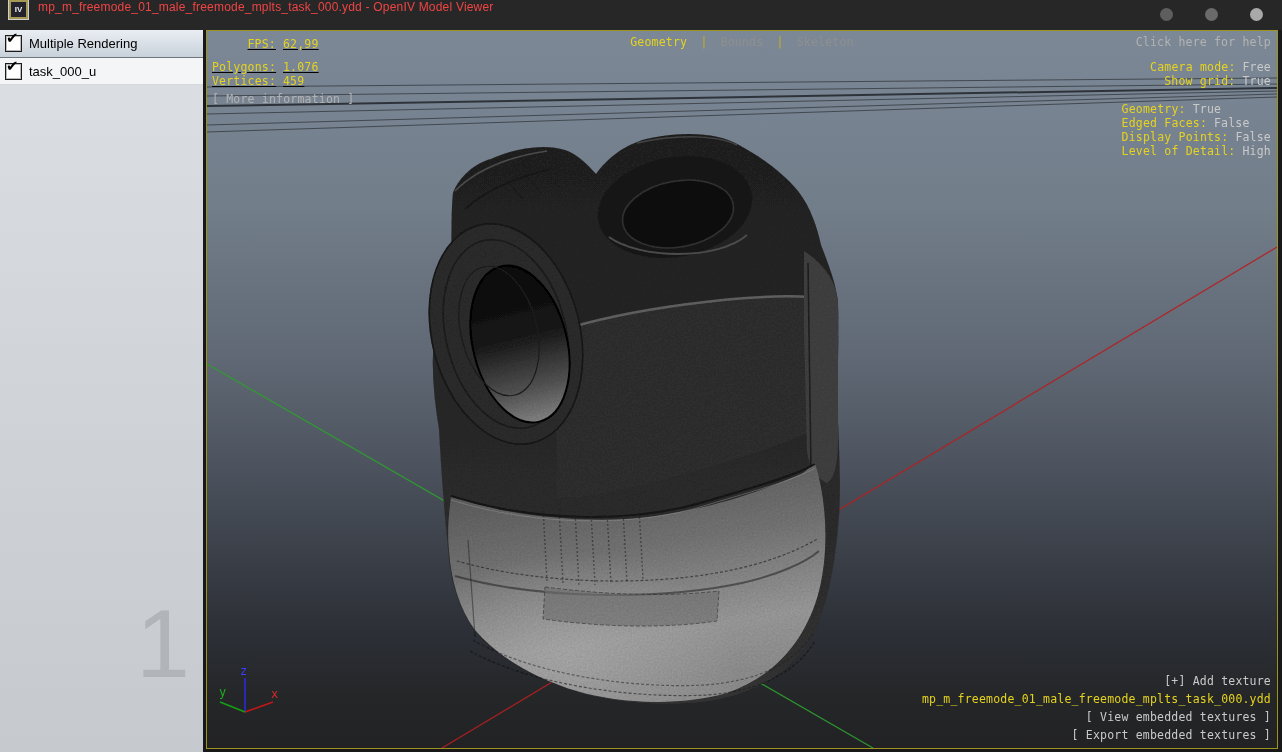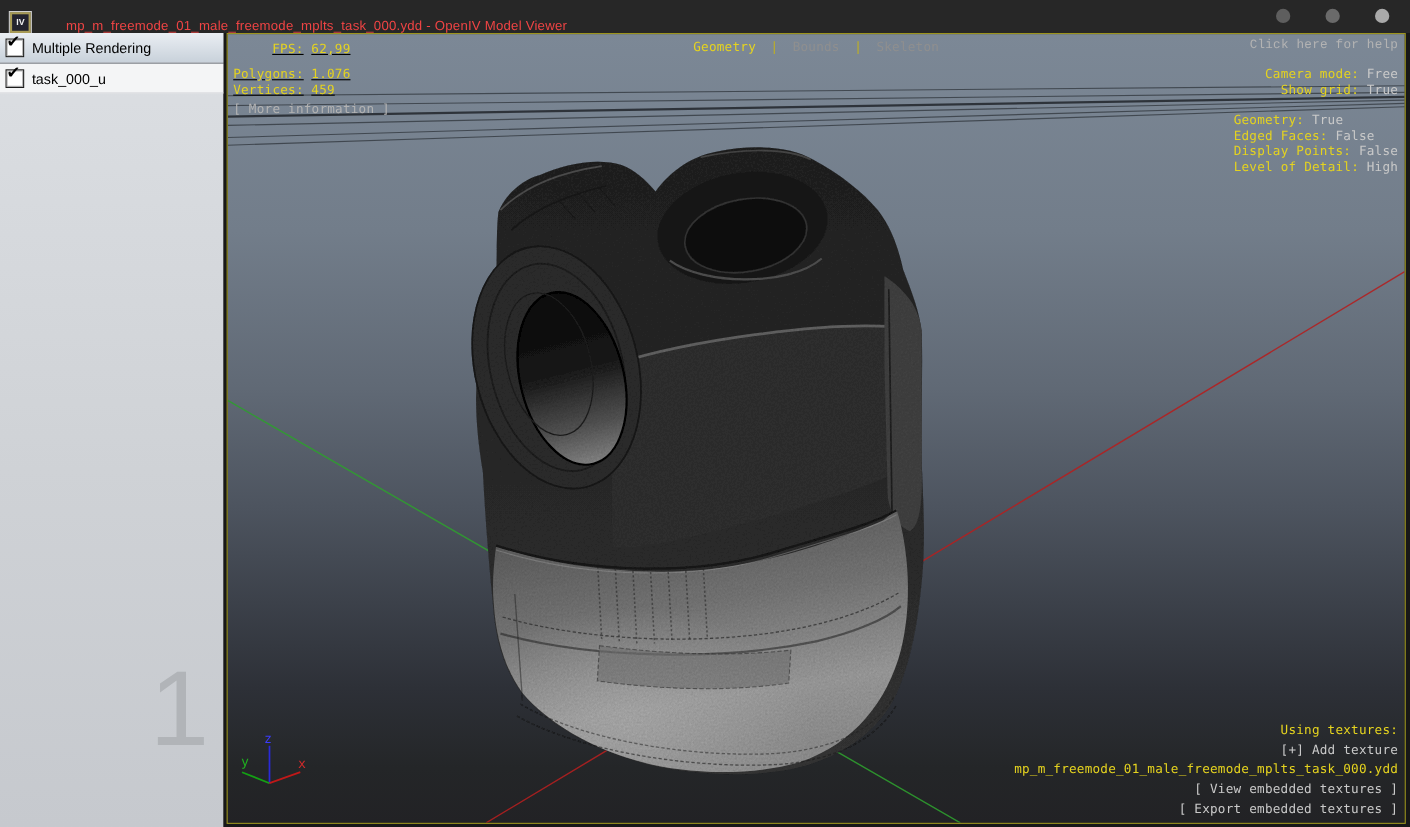--- a/index.html
+++ b/index.html
@@ -1,21 +1,21 @@
 <!DOCTYPE html>
 <html><head>
 <meta charset="utf-8">
 <style>
   html,body{margin:0;padding:0;background:#101010;}
   #win{position:relative;width:1282px;height:752px;background:#181818;overflow:hidden;
        font-family:"Liberation Sans",sans-serif;-webkit-font-smoothing:antialiased;}
 
   
   #titlebar{position:absolute;left:0;top:0;width:1282px;height:30px;background:#272727;
-            display:flex;align-items:flex-end;gap:22px;}
+            display:flex;align-items:flex-start;}
   #appicon{width:15px;height:15px;margin-left:9px;background:#23232e;border:2px solid #a79a55;
            outline:1px solid #cfcfcf;display:flex;align-items:center;justify-content:center;
            color:#f0f0f0;font-size:8px;font-weight:bold;}
   #wtitle{margin-left:10px;color:#ef4444;font-size:12px;letter-spacing:.2px;}
   .windot{position:absolute;top:8px;width:13px;height:13px;border-radius:50%;}
   #dot-min{left:1160px;background:#5e5e5e;}
   #dot-max{left:1205px;background:#6a6a6a;}
   #dot-close{left:1250px;background:#a9a9a9;}
 
   
@@ -53,21 +53,21 @@
   #stats .srow{display:flex;}
   #stats .lbl{width:64px;text-align:right;}
   #stats .val{margin-left:7px;}
   #stats .gap{height:9px;}
   #moreinfo{position:absolute;left:5px;top:61px;color:#b3b3b3;}
 
   #tabs{position:absolute;left:0;top:4px;width:100%;text-align:center;}
   #tabs .sep{color:#c0b020;margin:0 6px;}
   #tabs .off{color:#8f8f8f;}
 
-  #help{position:absolute;right:6px;top:4px;font-family:Liberation Mono, monospace;}
+  #help{position:absolute;right:6px;top:4px;}
   #caminfo{position:absolute;right:6px;top:29px;text-align:right;}
   #rendinfo{position:absolute;right:6px;top:71px;text-align:left;}
   .orow .v{margin-left:7px;}
 
   #texinfo{position:absolute;right:6px;bottom:4px;text-align:right;}
   #texinfo div{height:18px;line-height:18px;}
 </style>
 </head>
 <body>
 
@@ -264,21 +264,20 @@
       </div>
       <div class="orow">
         <span class="yl">Display Points:</span><span class="v gy">False</span>
       </div>
       <div class="orow">
         <span class="yl">Level of Detail:</span><span class="v gy">High</span>
       </div>
     </div>
 
     <div id="texinfo" class="mono">
-      <div class="yl">Using textures:</div>
       <div class="gy">[+] Add texture</div>
       <div class="yl">mp_m_freemode_01_male_freemode_mplts_task_000.ydd</div>
       <div class="gy">[ View embedded textures ]</div>
       <div class="gy">[ Export embedded textures ]</div>
     </div>
 
   </div>
 </div>
 
 </body></html>

